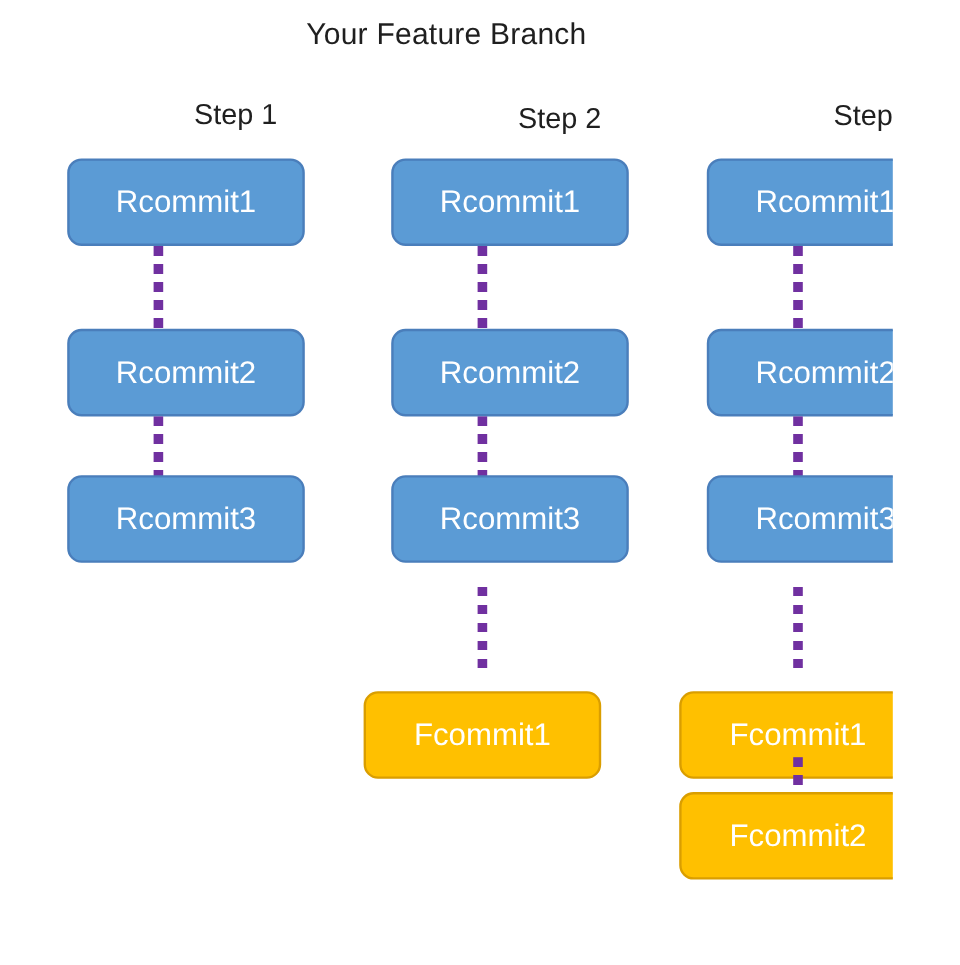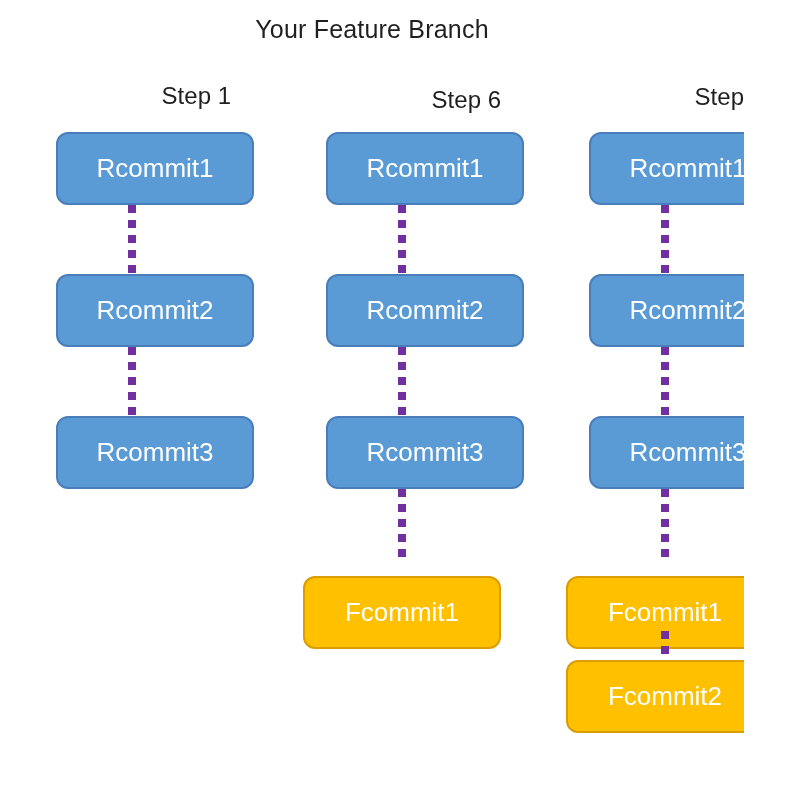--- a/index.html
+++ b/index.html
@@ -55,42 +55,42 @@
       to bottom,
       var(--connector-purple, #7030A0) 0 8px,
       transparent 8px 15px
     );
   }
   
   .c1 { left: 33px; }  .c1x { left: 128px; }
   .c2 { left: 303px; } .c2x { left: 398px; }
   .c3 { left: 566px; } .c3x { left: 661px; }
   
-  .r1 { top: 132px; } .r2 { top: 274px; } .r3 { top: 416px; }
+  .r1 { top: 132px; } .r2 { top: 274px; } .r3 { top: 396px; }
   .r4 { top: 558px; margin-top: 18px; } .r5 { top: 660px; }
   .g1 { top: 205px; height: 69px; }
   .g2 { top: 347px; height: 69px; }
   .g3 { top: 489px; height: 69px; }
   .g4 { top: 631px; height: 69px; }
 </style>
 </head>
 <body>
 
 <div class="diagram">
 
   <div class="title">Your Feature Branch</div>
 
   <div class="col-header c1" style="top:82px">Step 1</div>
   <div class="commit release c1 r1">Rcommit1</div>
   <div class="connector c1x g1"></div>
   <div class="commit release c1 r2">Rcommit2</div>
   <div class="connector c1x g2"></div>
   <div class="commit release c1 r3">Rcommit3</div>
 
-  <div class="col-header c2" style="top:86px">Step 6</div>
+  <div class="col-header c2" style="top:86px">Step 2</div>
   <div class="commit release c2 r1">Rcommit1</div>
   <div class="connector c2x g1"></div>
   <div class="commit release c2 r2">Rcommit2</div>
   <div class="connector c2x g2"></div>
   <div class="commit release c2 r3">Rcommit3</div>
   <div class="connector c2x g3"></div>
   <div class="commit feature c2 r4">Fcommit1</div>
 
   <div class="col-header c3" style="top:83px">Step 3</div>
   <div class="commit release c3 r1">Rcommit1</div>

